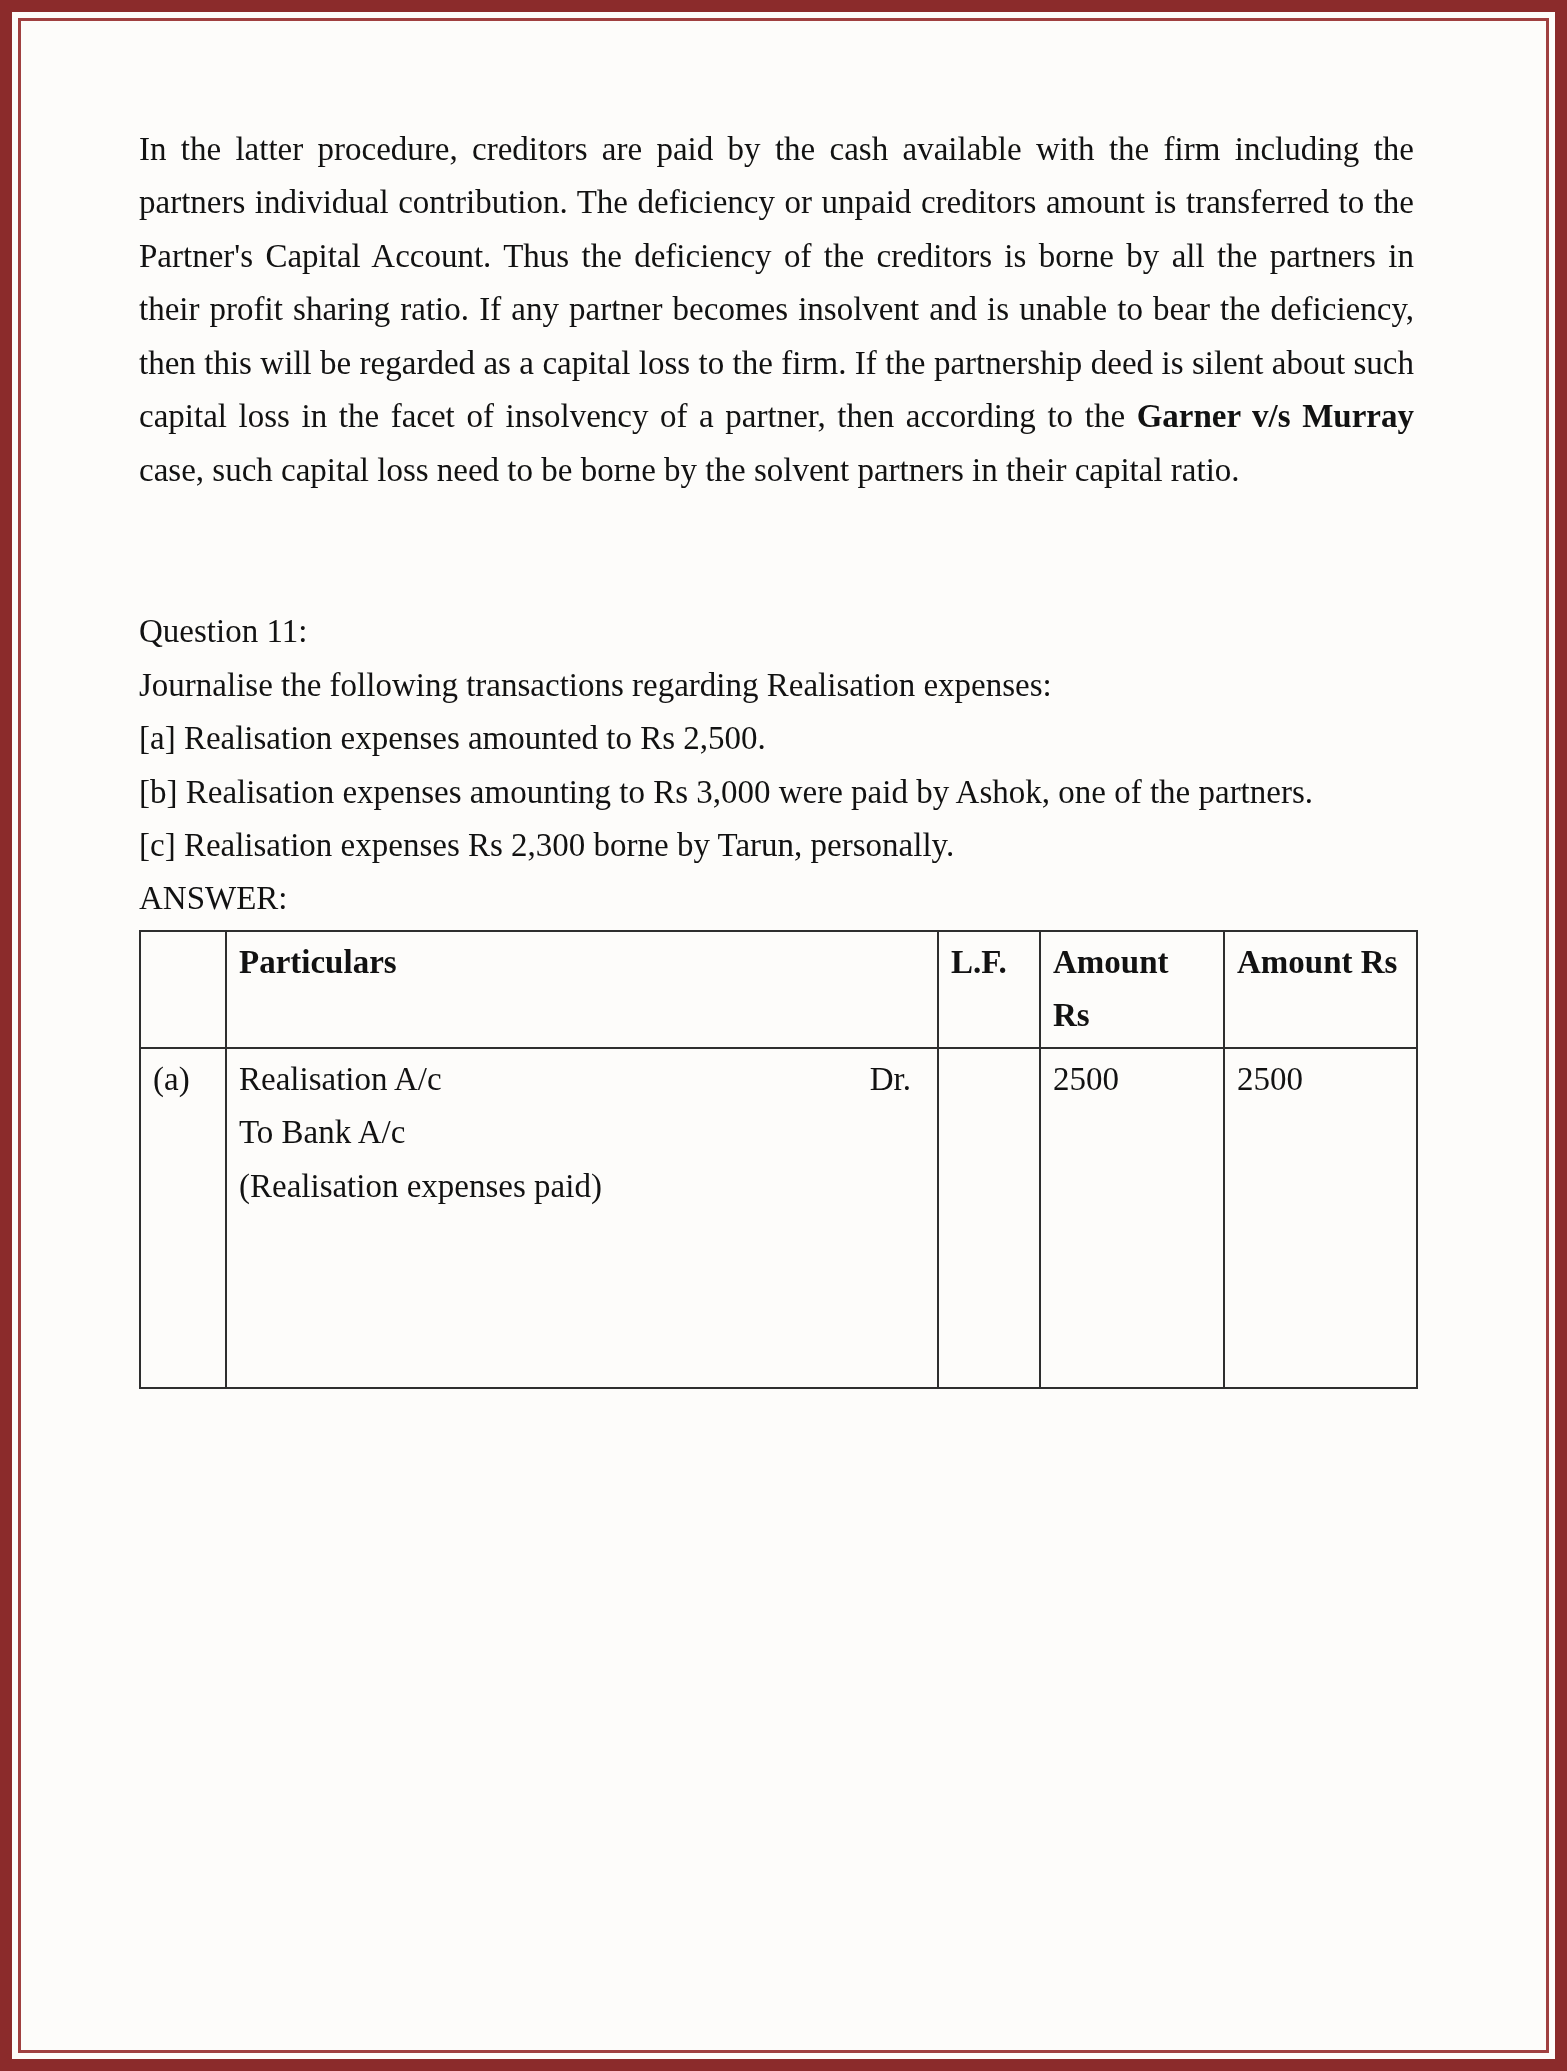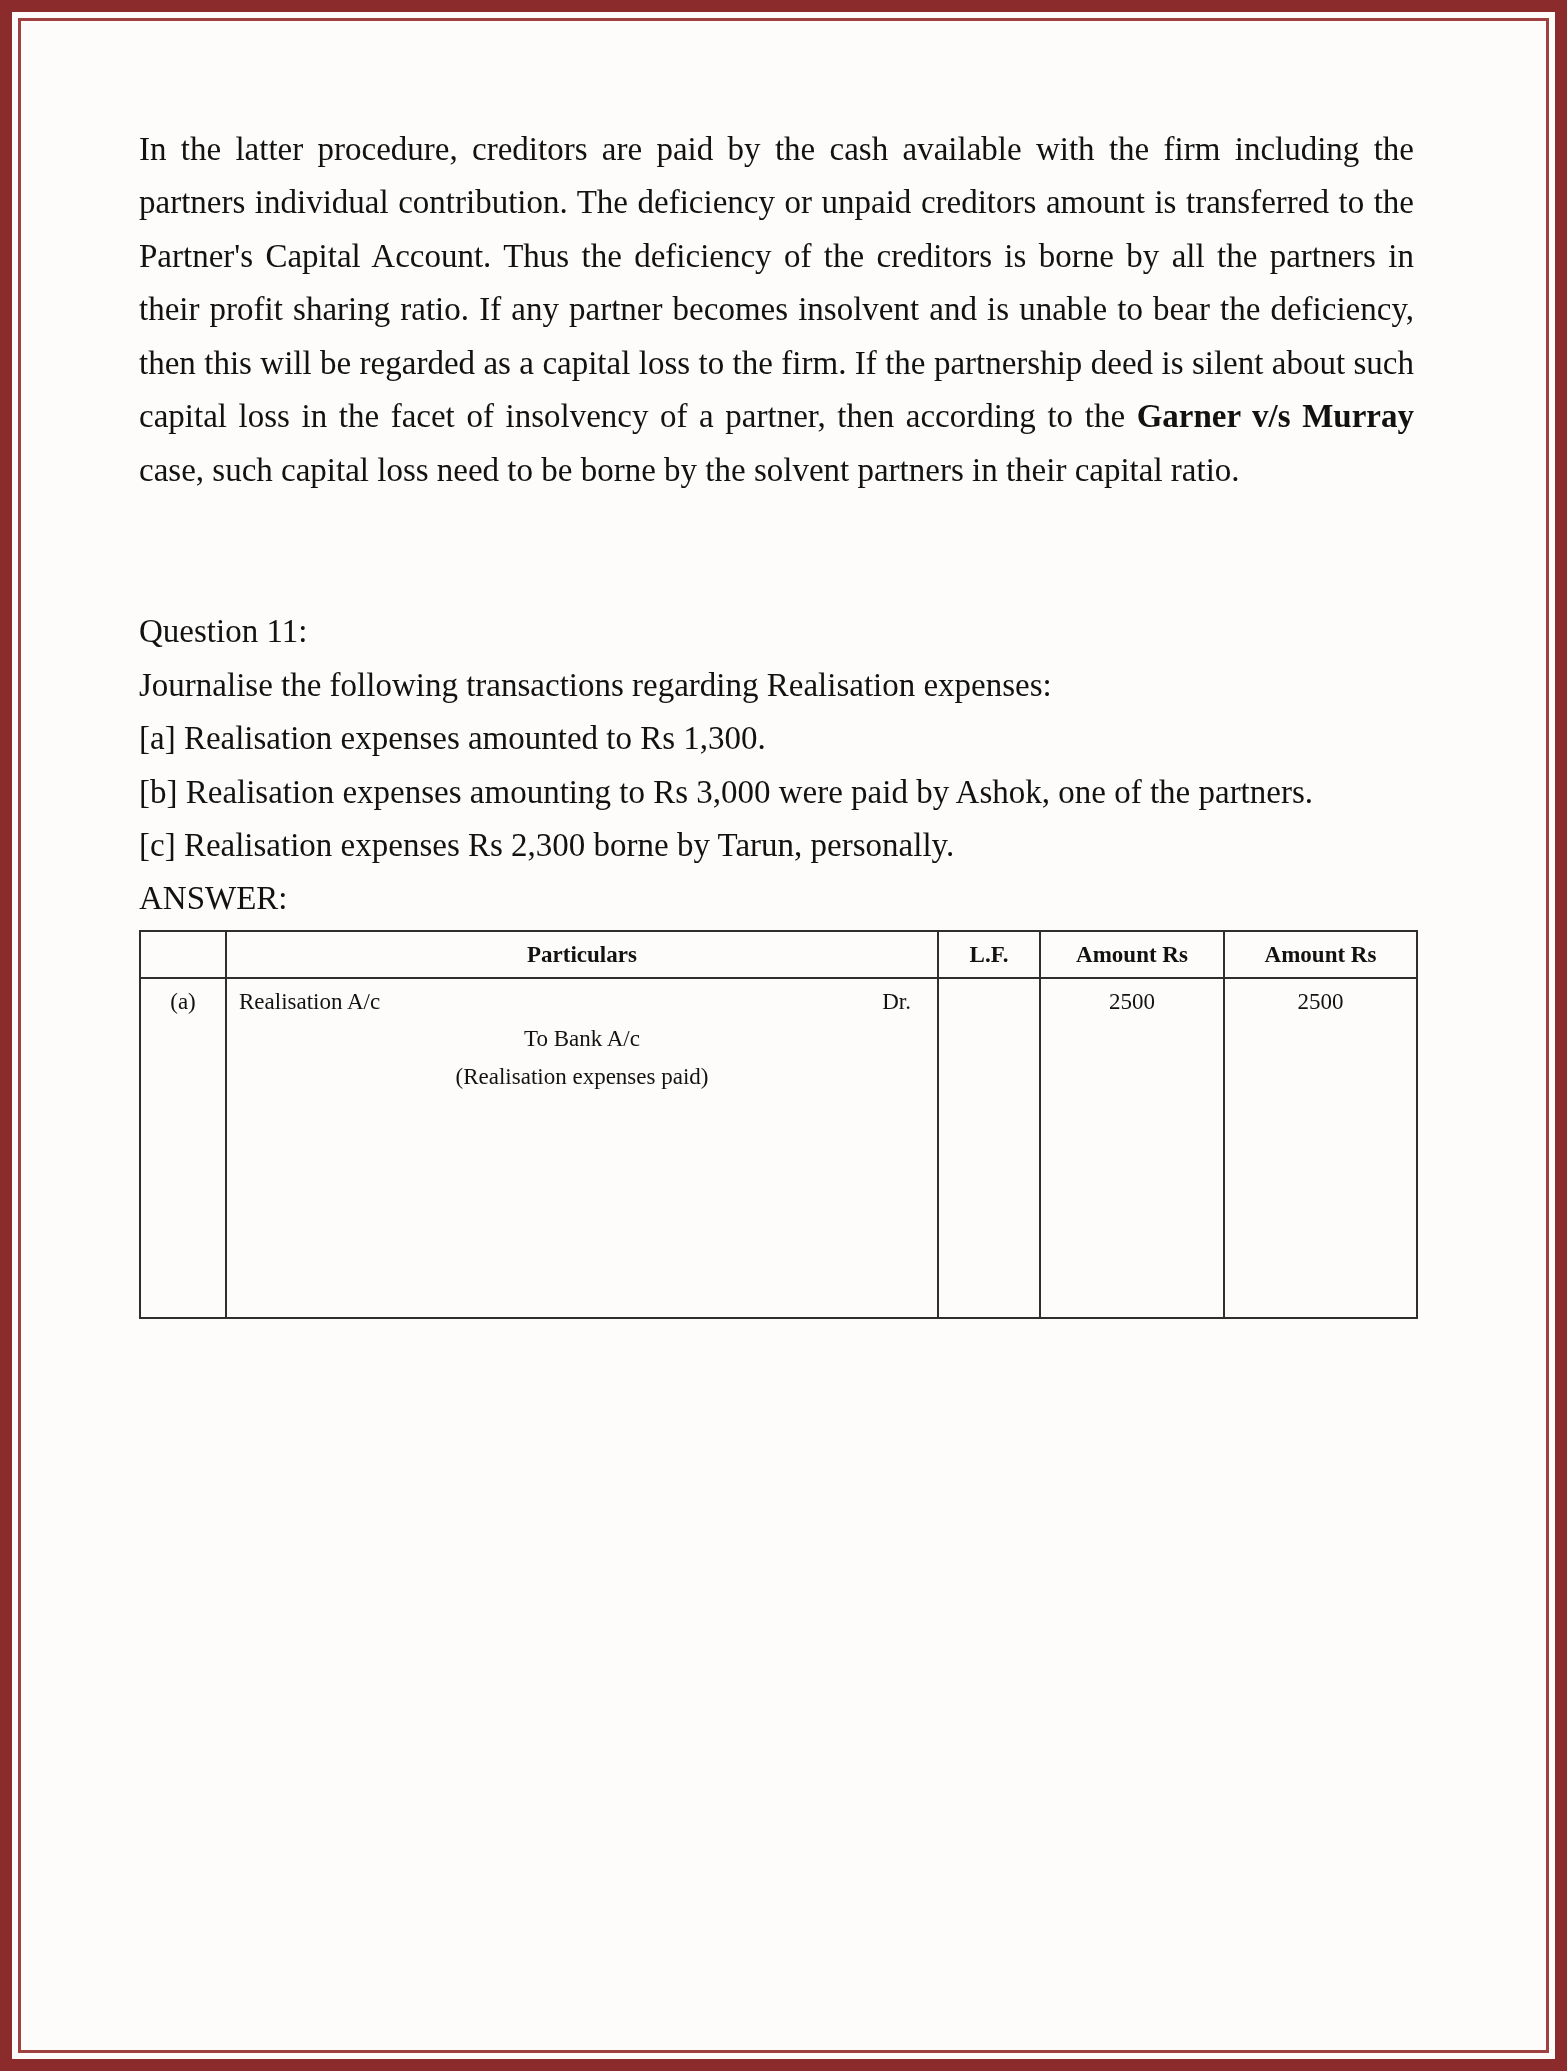--- a/index.html
+++ b/index.html
@@ -45,22 +45,22 @@
   table.journal {
     border-collapse: collapse;
     table-layout: fixed;
     width: 100%;
     margin-top: 4px;
   }
   table.journal td, table.journal th {
     border: 2px solid #2e2e2e;
     vertical-align: top;
     padding: 4px 12px;
-    text-align: center;
-    font-size: 23px;
+    text-align: left;
+    font-size: 33px;
     line-height: 1.62;
   }
   th.hdr { font-weight: bold; }
   td.row-label { text-align: center; padding-left: 4px; padding-right: 4px; }
   tr.entry-row td { height: 330px; }
   .particulars-line1 {
     display: flex;
     justify-content: space-between;
     align-items: baseline;
   }
@@ -73,21 +73,21 @@
 <div class="page">
   <div class="page-inner">
     <div class="content">
 
 
       <p class="justified"><span>In the latter procedure, creditors are paid by the cash available with the firm including the partners individual contribution. The deficiency or unpaid creditors amount is transferred to the Partner's Capital Account. Thus the deficiency of the creditors is borne by all the partners in their profit sharing ratio. If any partner becomes insolvent and is unable to bear the deficiency, then this will be regarded as a capital loss to the firm. If the partnership deed is silent about such capital loss in the facet of insolvency of a partner, then according to the </span><span class="case-name">Garner v/s Murray</span><span> case, such capital loss need to be borne by the solvent partners in their capital ratio.</span></p>
 
       <div class="question-block">
         <p class="bold">Question 11:</p>
         <p>Journalise the following transactions regarding Realisation expenses:</p>
-        <p class="q-item">[a] Realisation expenses amounted to Rs 1,300.</p>
+        <p class="q-item">[a] Realisation expenses amounted to Rs 2,500.</p>
         <p class="q-item">[b] Realisation expenses amounting to Rs 3,000 were paid by Ashok, one of the partners.</p>
         <p class="q-item">[c] Realisation expenses Rs 2,300 borne by Tarun, personally.</p>
         <p class="bold">ANSWER:</p>
       </div>
 
 
       <table class="journal">
         <colgroup>
           <col style="width:86px">
           <col style="width:712px">

